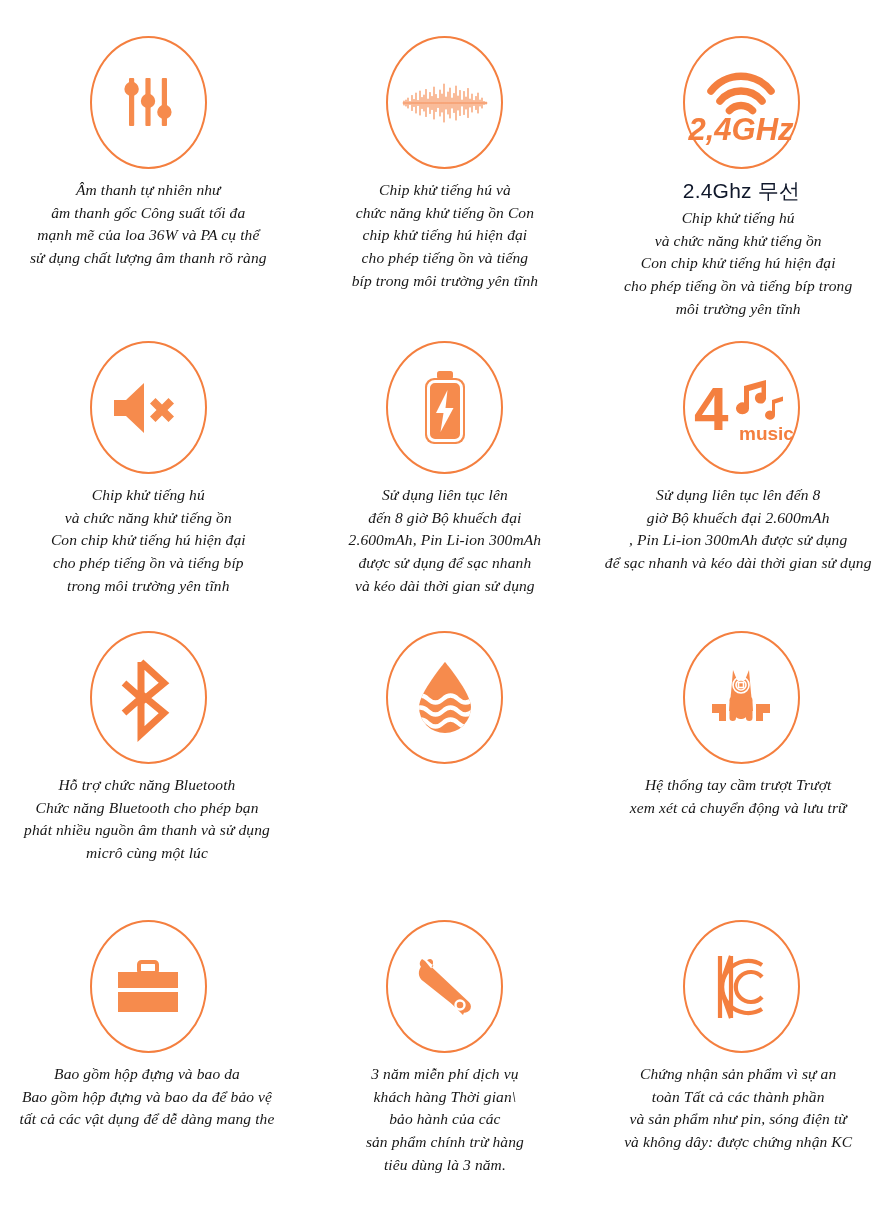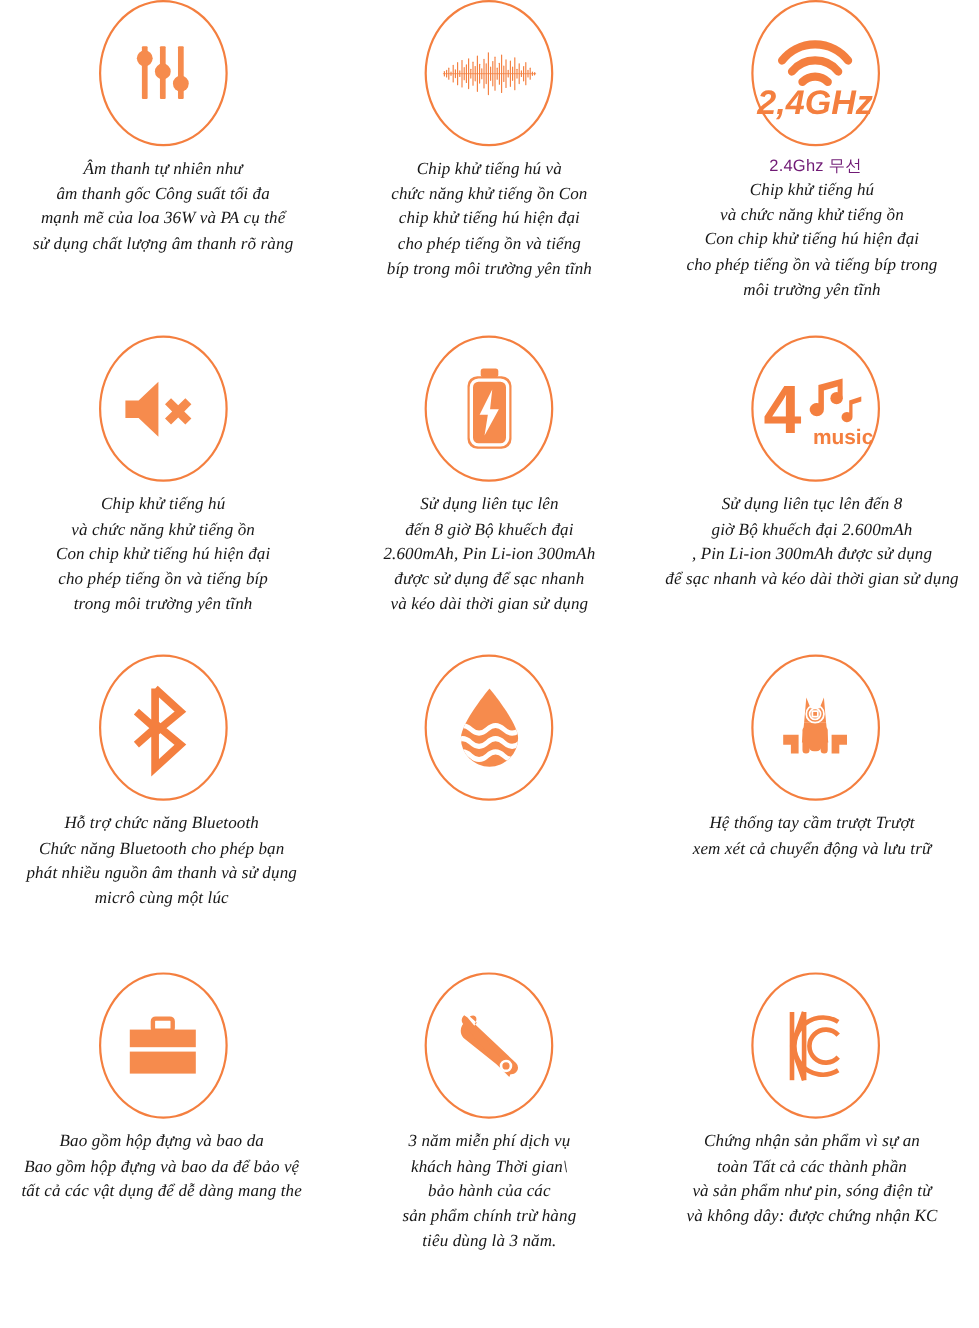--- a/index.html
+++ b/index.html
@@ -28,20 +28,21 @@
   }
   .feature-row.row-0 { top: 0px;   height: 310px; }
   .feature-row.row-1 { top: 305px; height: 292px; }
   .feature-row.row-2 { top: 595px; height: 292px; }
   .feature-row.row-3 { top: 884px; height: 323px; }
 
   .feature-cell {
     position: relative;
     width: 296.6px;
     box-sizing: border-box;
+    margin-top: 36px;
   }
 
   .icon-badge {
     width: 117px;
     height: 133px;
     margin: 0 auto;
     border: 2.3px solid #f47f3f;
     border-radius: 50% / 50%;
     box-sizing: border-box;
     display: flex;
@@ -60,22 +61,22 @@
     white-space: pre-line;
     letter-spacing: 0.1px;
     font-style: italic;
   }
   .caption.wide { width: 330px; margin-left: -18px; }
   .caption.wide3 { width: 330px; margin-left: -20px; }
 
   .kr-heading {
     text-align: center;
     font-family: "Liberation Sans", "DejaVu Sans", sans-serif;
-    font-size: 15px;
-    color: #701a75;
+    font-size: 21px;
+    color: #0f172a;
     margin-top: 8px;
     margin-bottom: 0px;
     letter-spacing: 0.2px;
   }
   .cell-offset-r1c3 .caption { margin-top: 2px; }
 </style>
 </head>
 <body>
 
 <div class="feature-grid">

